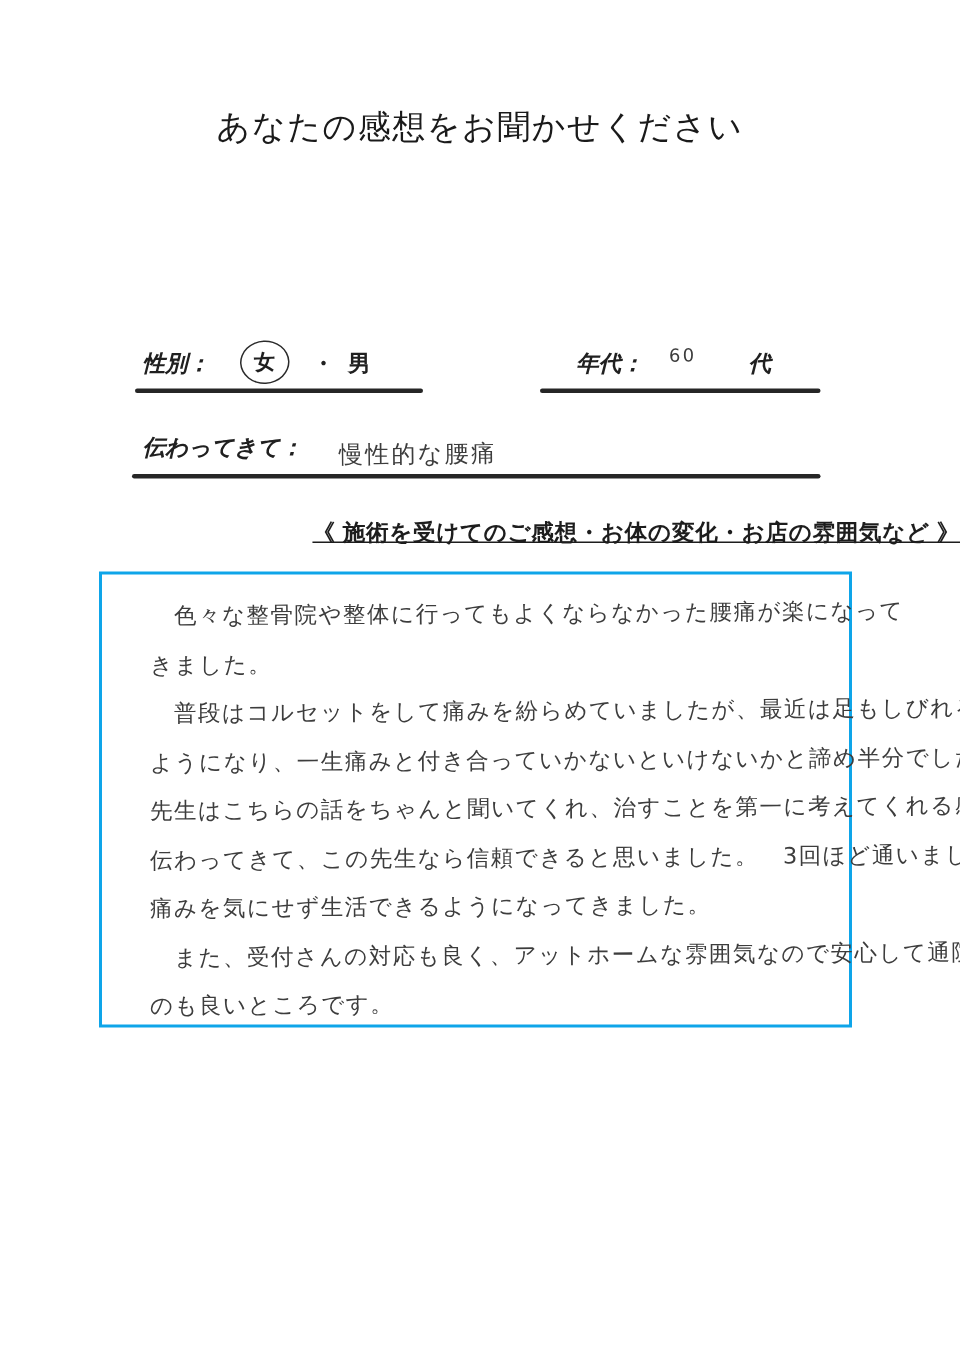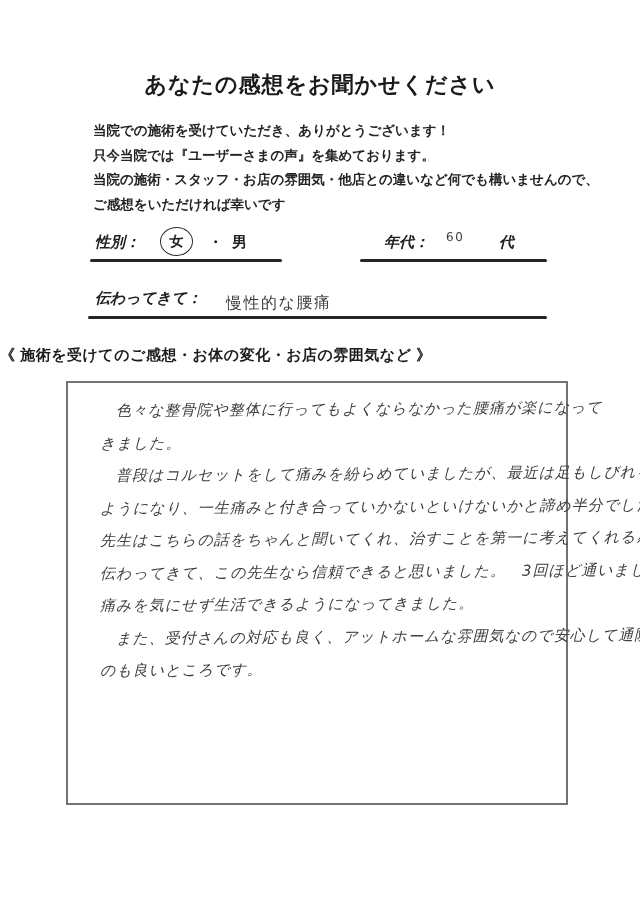--- a/index.html
+++ b/index.html
@@ -11,21 +11,21 @@
     background: #ffffff;
     font-family: "Liberation Sans", "DejaVu Sans", sans-serif;
     color: #1f1f1f;
     overflow: hidden;
   }
   .title {
     position: absolute;
     top: 70px; left: 0; width: 100%;
     text-align: center;
     font-size: 22px;
-    font-weight: 700;
+    font-weight: 400;
     letter-spacing: 1px;
     color: #1a1a1a;
   }
   .intro {
     position: absolute;
     top: 119px; left: 93px; width: 470px;
     font-size: 13.5px;
     font-weight: 600;
     color: #242424;
   }
@@ -68,33 +68,33 @@
     font-family: "DejaVu Sans", sans-serif;
     font-weight: 400;
     color: #3d3d3d;
     letter-spacing: 1.5px;
     transform: rotate(-0.6deg);
     white-space: nowrap;
   }
   .section-header {
     position: absolute;
     top: 346px; left: 0; width: 100%;
-    text-align: left;
+    text-align: right;
     font-size: 15px;
     font-weight: 700;
     letter-spacing: 0.5px;
     color: #1d1d1d;
+    text-decoration: underline;
   }
   .feedback-box {
     position: absolute;
     left: 66px; top: 381px;
-    width: 502px; height: 424px;
-    border: 2px solid #737373;
+    width: 502px; height: 304px;
+    border: 2px solid #0ea5e9;
     box-sizing: border-box;
-    font-style: italic;
   }
   .feedback-lines {
     position: absolute;
     left: 32px; top: 10px; right: 10px;
   }
   .feedback-line {
     position: relative;
     line-height: 32.5px;
     font-size: 15px;
     font-family: "DejaVu Sans", sans-serif;
@@ -105,26 +105,20 @@
   }
   .feedback-line.indent { padding-left: 16px; }
 </style>
 </head>
 <body>
 
 <div class="page">
 
   <div class="title">あなたの感想をお聞かせください</div>
 
-  <div class="intro">
-    <div class="intro-line">当院での施術を受けていただき、ありがとうございます！</div>
-    <div class="intro-line">只今当院では『ユーザーさまの声』を集めております。</div>
-    <div class="intro-line">当院の施術・スタッフ・お店の雰囲気・他店との違いなど何でも構いませんので、</div>
-    <div class="intro-line">ご感想をいただければ幸いです</div>
-  </div>
 
   <div class="field-label" style="left:95px; top:233px;">性別：</div>
   <div class="circle" style="left:160px; top:227px;">
     <span>女</span>
   </div>
   <div class="option" style="left:208px; top:233px;">・</div>
   <div class="option" style="left:232px; top:233px;">男</div>
   <div class="underline" style="left:90px; top:259px; width:192px;"></div>
 
   <div class="field-label" style="left:384px; top:233px;">年代：</div>

